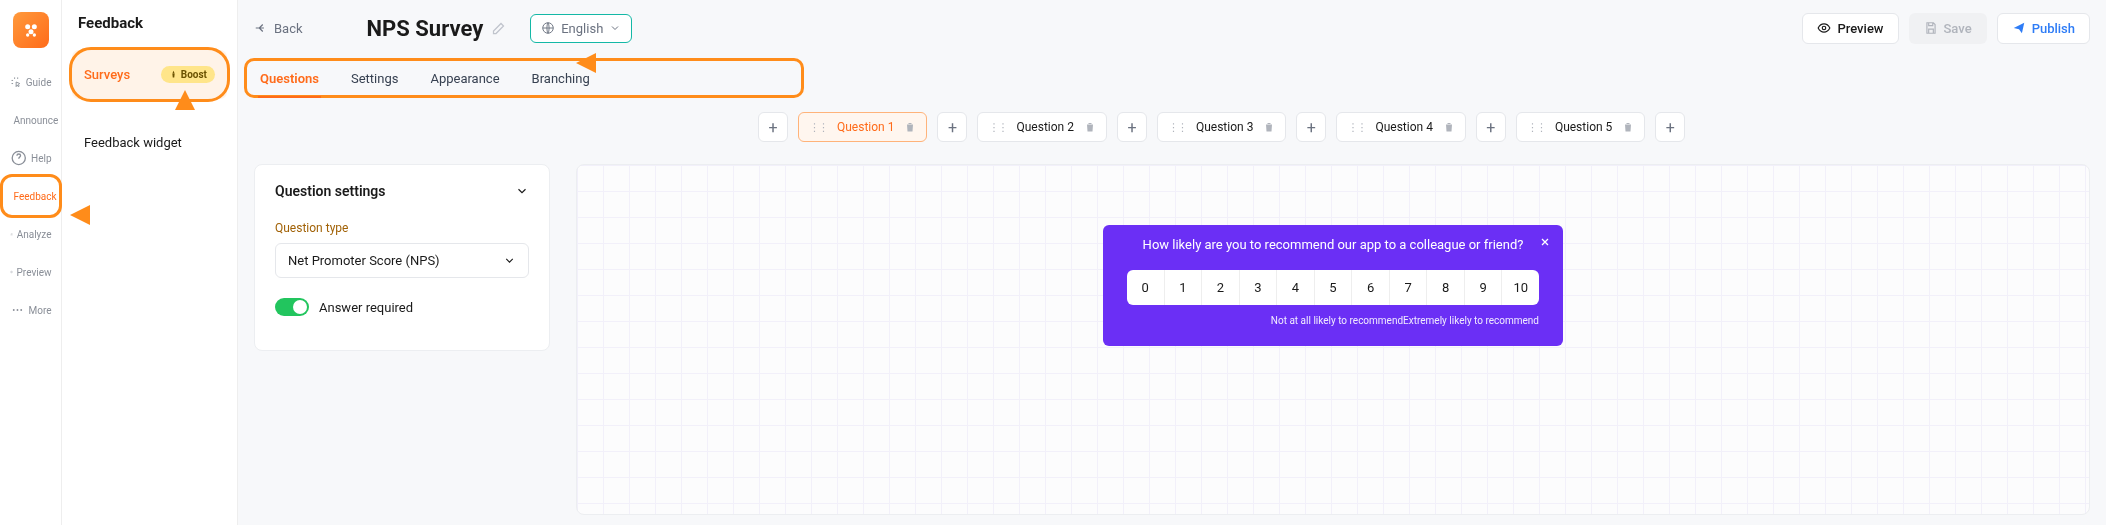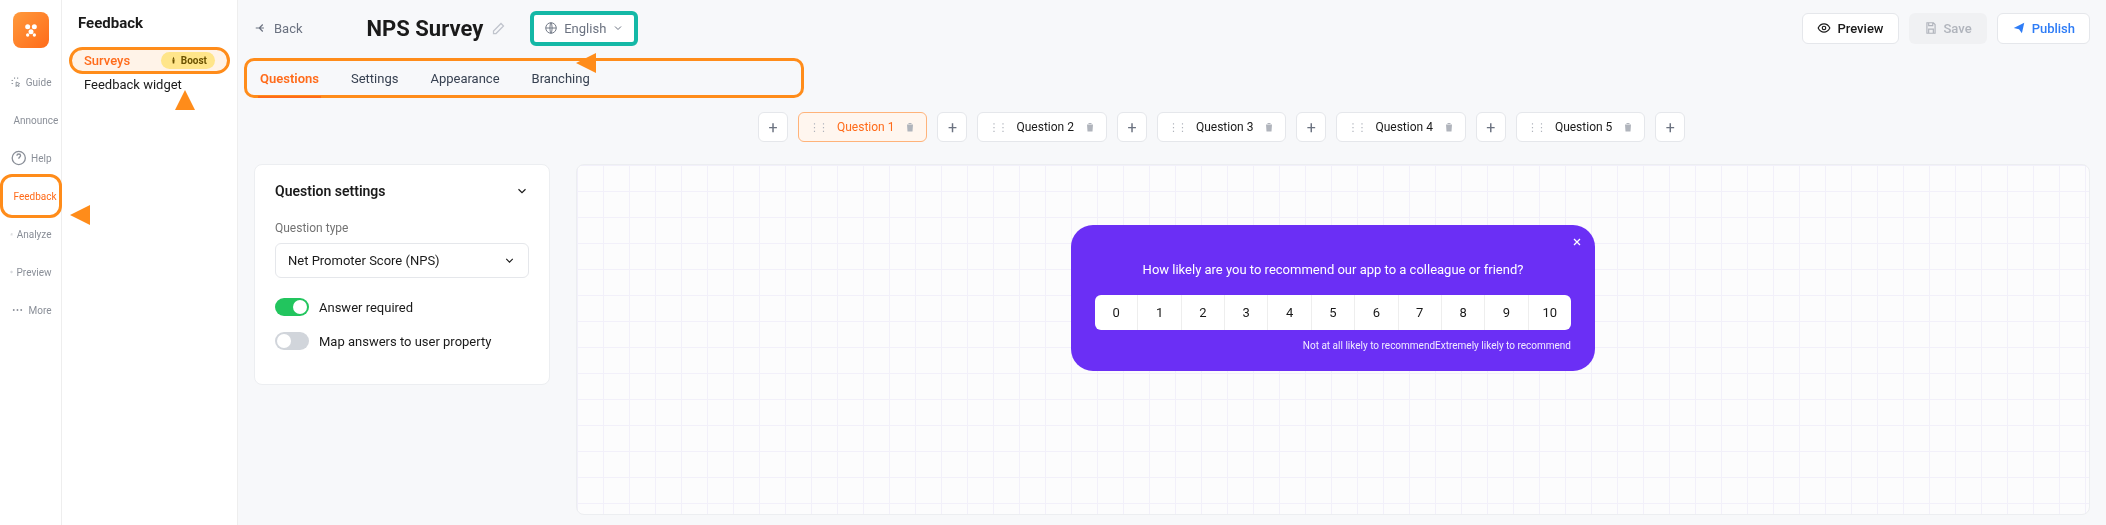--- a/index.html
+++ b/index.html
@@ -8,33 +8,33 @@
     .rail { width: 62px; background: #fff; border-right: 1px solid #eee; display: flex; flex-direction: column; align-items: center; padding-top: 12px; gap: 2px; }
     .rail-logo { width: 36px; height: 36px; background: linear-gradient(135deg, #ff9a3c, #ff6b1a); border-radius: 8px; display: flex; align-items: center; justify-content: center; margin-bottom: 14px; }
     .rail-item { display: flex; align-items: center; gap: 4px; padding: 8px 4px; cursor: pointer; border-radius: 8px; width: 50px; color: #8a8f98; }
     .rail-item.active { color: #ff6b1a; }
     .rail-item .lbl { font-size: 10px; }
     .rail-hl { position: relative; }
     .rail-hl::after { content: ""; position: absolute; inset: -4px -6px; border: 3px solid #ff8c1a; border-radius: 12px; }
     
     .sidebar { width: 176px; background: #fff; border-right: 1px solid #eee; padding: 14px 10px; }
     .sidebar-title { font-size: 15px; font-weight: 700; margin-bottom: 18px; padding-left: 6px; }
-    .side-item { display: flex; align-items: center; justify-content: space-between; padding: 2px 12px; border-radius: 7px; font-size: 13px; cursor: pointer; margin-bottom: 4px; }
+    .side-item { display: flex; align-items: center; justify-content: space-between; padding: 16px 12px; border-radius: 7px; font-size: 13px; cursor: pointer; margin-bottom: 20px; }
     .side-item.active { background: #fff3e8; color: #ff6b1a; font-weight: 500; position: relative; }
     .side-hl { position: relative; }
     .side-hl::after { content: ""; position: absolute; inset: -3px; border: 3px solid #ff8c1a; border-radius: 22px; }
     .boost { background: #ffe58a; color: #6b5200; font-size: 10px; font-weight: 700; padding: 3px 8px; border-radius: 10px; display: flex; align-items: center; gap: 3px; }
     
     .main { flex: 1; display: flex; flex-direction: column; }
     .topbar { height: 56px; display: flex; align-items: center; padding: 0 16px; gap: 24px; background: #f7f8fa; }
     .back { display: flex; align-items: center; gap: 6px; color: #6b7280; font-size: 13px; cursor: pointer; }
     .title-wrap { display: flex; align-items: center; gap: 8px; margin-left: 40px; }
     .page-title { font-size: 22px; font-weight: 700; }
     .edit-ic { color: #c0c4cc; cursor: pointer; }
-    .lang-sel { display: flex; align-items: center; gap: 6px; border: 4px solid #14b8a6; background: #fff; border-radius: 6px; padding: 6px 10px; font-size: 13px; color: #6b7280; cursor: pointer; }
+    .lang-sel { display: flex; align-items: center; gap: 6px; border: 1px solid #14b8a6; background: #fff; border-radius: 6px; padding: 6px 10px; font-size: 13px; color: #6b7280; cursor: pointer; }
     .top-actions { margin-left: auto; display: flex; gap: 10px; }
     .btn { display: flex; align-items: center; gap: 6px; padding: 7px 14px; border-radius: 6px; font-size: 13px; font-weight: 500; cursor: pointer; border: 1px solid transparent; background: #fff; }
     .btn.ghost { border: 1px solid #e5e7eb; color: #1a1a1a; }
     .btn.disabled { background: #f0f1f3; color: #b0b4bc; cursor: not-allowed; }
     .btn.primary { color: #2e7cf6; border: 1px solid #e5e7eb; align-items: center; }
     
     .tabbar { height: 44px; display: flex; align-items: center; padding: 0 20px; gap: 28px; background: #f7f8fa; position: relative; }
     .tab { font-size: 13px; color: #374151; cursor: pointer; padding: 10px 2px; position: relative; }
     .tab.active { color: #ff6b1a; font-weight: 600; }
     .tab.active::after { content: ""; position: absolute; left: 0; right: 0; bottom: -2px; height: 2px; background: #ff6b1a; }
@@ -44,33 +44,33 @@
     .qchip { display: flex; align-items: center; gap: 10px; background: #fff; border: 1px solid #e5e7eb; border-radius: 6px; padding: 7px 10px; font-size: 12px; cursor: pointer; }
     .qchip.active { border-color: #ffb37a; background: #fff6ef; color: #ff6b1a; }
     .qchip .grip { color: #b0b4bc; font-size: 11px; letter-spacing: -2px; }
     .qchip .trash { color: #b0b4bc; cursor: pointer; }
     .addq { width: 30px; height: 30px; border: 1px solid #e5e7eb; background: #fff; border-radius: 6px; display: flex; align-items: center; justify-content: center; color: #6b7280; cursor: pointer; font-size: 16px; }
     
     .workarea { flex: 1; display: flex; gap: 26px; padding: 10px 16px; background: #f7f8fa; }
     
     .settings-panel { width: 296px; background: #fff; border: 1px solid #eceef1; border-radius: 8px; padding: 18px 20px; height: fit-content; }
     .sp-head { display: flex; justify-content: space-between; align-items: center; font-size: 14px; font-weight: 600; margin-bottom: 22px; cursor: pointer; }
-    .sp-field-lbl { font-size: 12px; color: #737373; margin-bottom: 8px; }
+    .sp-field-lbl { font-size: 12px; color: #a16207; margin-bottom: 8px; }
     .sp-select { width: 100%; border: 1px solid #e5e7eb; border-radius: 6px; padding: 9px 12px; font-size: 13px; background: #fff; display: flex; justify-content: space-between; align-items: center; cursor: pointer; margin-bottom: 20px; }
     .sp-row { display: flex; align-items: center; gap: 10px; font-size: 13px; margin-bottom: 16px; }
     .toggle { width: 34px; height: 18px; border-radius: 10px; position: relative; cursor: pointer; }
     .toggle.on { background: #22c55e; }
     .toggle.off { background: #d1d5db; }
     .toggle::after { content: ""; position: absolute; width: 14px; height: 14px; background: #fff; border-radius: 50%; top: 2px; transition: left .2s; }
     .toggle.on::after { left: 18px; }
     .toggle.off::after { left: 2px; }
     
     .canvas { flex: 1; background: #fcfcfd; background-image: linear-gradient(#f2f0fa 1px, transparent 1px), linear-gradient(90deg, #f2f0fa 1px, transparent 1px); background-size: 26px 26px; border: 1px solid #eceef1; border-radius: 8px; position: relative; min-height: 340px; }
     
-    .survey-card { position: absolute; top: 60px; left: 50%; transform: translateX(-50%); width: 524px; background: #6b2ff5; border-radius: 22px; padding: 37px 24px 20px; color: #fff; }
+    .survey-card { position: absolute; top: 60px; left: 50%; transform: translateX(-50%); width: 460px; background: #6b2ff5; border-radius: 6px; padding: 12px 24px 20px; color: #fff; }
     .sc-close { position: absolute; top: 10px; right: 12px; color: #fff; cursor: pointer; font-size: 14px; }
     .sc-q { font-size: 13px; text-align: center; margin-bottom: 18px; }
     .nps-scale { display: flex; background: #fff; border-radius: 6px; overflow: hidden; margin-bottom: 10px; }
     .nps-cell { flex: 1; text-align: center; padding: 10px 0; color: #1a1a1a; font-size: 13px; border-right: 1px solid #eee; cursor: pointer; }
     .nps-cell:last-child { border-right: none; }
     .nps-labels { display: flex; justify-content: flex-end; font-size: 10px; opacity: .9; }
     
     .arrow { position: absolute; pointer-events: none; }
     .arrow svg path { fill: #ff8c1a; }
   </style>
@@ -262,24 +262,20 @@
       <div class="sp-field-lbl">Question type</div>
       <div class="sp-select">
         <span>Net Promoter Score (NPS)</span>
         <svg width="13" height="13" viewBox="0 0 24 24" fill="none" stroke="currentColor" stroke-width="2">
             <path d="M6 9l6 6 6-6"></path>
           </svg>
       </div>
       <div class="sp-row">
         <div class="toggle on"></div>
         <span>Answer required</span>
-      </div>
-      <div class="sp-row">
-        <div class="toggle off"></div>
-        <span>Map answers to user property</span>
       </div>
     </div>
 
     <div class="canvas">
       <div class="survey-card">
         <div class="sc-close">
           <svg width="12" height="12" viewBox="0 0 24 24" fill="none" stroke="currentColor" stroke-width="2.5">
               <path d="M6 6l12 12M18 6L6 18"></path>
             </svg>
         </div>

